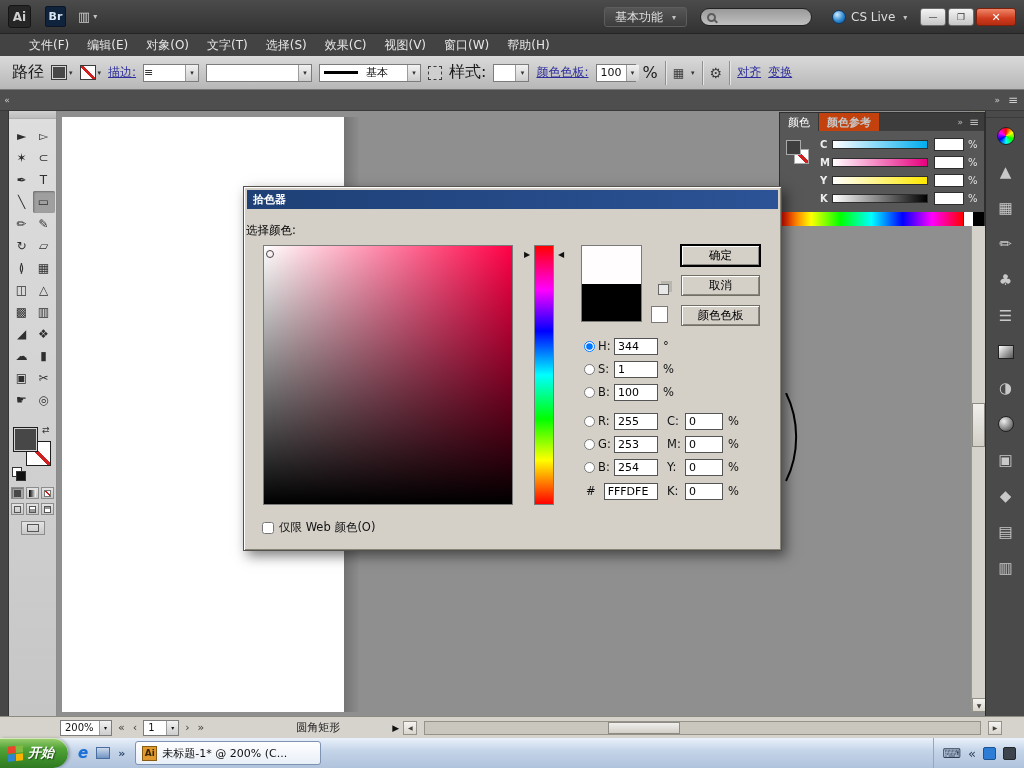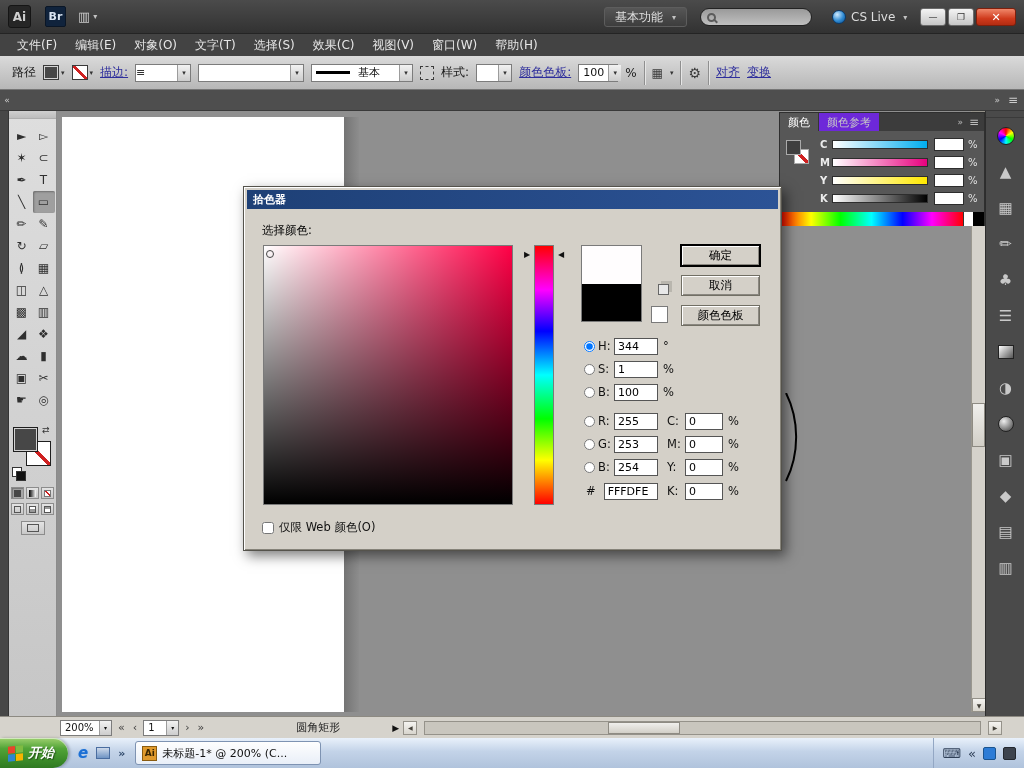--- a/index.html
+++ b/index.html
@@ -17,26 +17,26 @@
   .mag{width:9px;height:9px;border:2px solid #5c5c5c;border-radius:50%;position:relative;margin-left:6px;flex:none;}
   .mag::after{content:"";position:absolute;width:5px;height:2px;background:#5c5c5c;transform:rotate(45deg);right:-4px;bottom:-2px;}
   .search-box input{flex:1;min-width:0;border:none;background:transparent;outline:none;font-size:11px;color:#222;padding:0 6px 0 4px;}
   .cslive{position:absolute;left:832px;top:8px;height:18px;display:flex;align-items:center;gap:5px;color:#dedede;font-size:12px;}
   .cslive-orb{width:14px;height:14px;border-radius:50%;background:radial-gradient(circle at 35% 30%,#cfeaff,#2f8ad2 55%,#0c4e8e);border:1px solid #0a3a6b;}
   .winbtns{position:absolute;right:8px;top:8px;display:flex;gap:2px;}
   .winbtn{width:26px;height:18px;border:1px solid #6a6a6a;border-radius:3px;background:linear-gradient(#f4f4f4,#c7c7c7);color:#333;font-size:9px;display:flex;align-items:center;justify-content:center;}
   .winbtn.close{width:40px;background:linear-gradient(#f0876a,#cf3a1c 60%,#b22c12);border-color:#7e1f0c;color:#fff;font-size:11px;font-weight:bold;}
 
   
-  .menubar{position:absolute;left:0;top:34px;width:1024px;height:22px;background:#434343;display:flex;align-items:center;padding-left:8px;}
+  .menubar{position:absolute;left:0;top:34px;width:1024px;height:22px;background:#434343;display:flex;align-items:center;padding-left:20px;}
   .menu-item{padding:0 9px;line-height:22px;color:#e6e6e6;font-size:12px;}
 
   
   .controlbar{position:absolute;left:0;top:56px;width:1024px;height:34px;background:linear-gradient(#dadada,#b7b7b7);border-bottom:1px solid #767676;display:flex;align-items:center;padding-left:12px;gap:7px;}
-  .cb-label{font-size:12px;color:#1b1b1b;}
+  .cb-label{font-size:16px;color:#1b1b1b;}
   .cb-link{font-size:12px;color:#2e2e9c;text-decoration:underline;}
   .swatch-combo{display:flex;align-items:center;gap:2px;}
   .swatch-combo .sw{width:16px;height:15px;border:1px solid #3a3a3a;}
   .sw-fill{background:#474747;box-shadow:inset 0 0 0 1px #d5d5d5;}
   .sw-none{background:linear-gradient(45deg,#fff 43%,#cf2020 43%,#cf2020 57%,#fff 57%);}
   .caret-sm{font-size:7px;color:#333;}
   .combo{height:18px;background:#fff;border:1px solid #7c7c7c;display:flex;align-items:center;font-size:11px;}
   .combo .caret-box{width:13px;align-self:stretch;border-left:1px solid #9c9c9c;background:linear-gradient(#f2f2f2,#cdcdcd);display:flex;align-items:center;justify-content:center;font-size:7px;color:#333;flex:none;}
   .combo .val{padding:0 4px;white-space:nowrap;}
   .lines-icon{font-size:11px;color:#333;}
@@ -96,21 +96,21 @@
   .dock-glyph{color:#c9c9c9;font-size:15px;}
   .icon-wheel{width:18px;height:18px;border-radius:50%;background:conic-gradient(#f00,#ff0,#0f0,#0ff,#00f,#f0f,#f00);border:1px solid #222;}
   .icon-gradsq{width:16px;height:14px;background:linear-gradient(135deg,#fff,#555);border:1px solid #222;}
   .icon-sphere{width:16px;height:16px;border-radius:50%;background:radial-gradient(circle at 35% 30%,#efefef,#8a8a8a 55%,#3a3a3a);border:1px solid #222;}
 
   
   .panel{position:absolute;left:779px;top:112px;width:206px;height:114px;z-index:5;border:1px solid #2f2f2f;}
   .panel-tabs{height:18px;background:#3c3c3c;display:flex;align-items:stretch;}
   .ptab{padding:0 8px;display:flex;align-items:center;font-size:11px;}
   .ptab.sel{background:#575757;color:#fff;}
-  .ptab.unsel{background:#6d28d9;color:#c6c6c6;border-left:1px solid #353535;}
+  .ptab.unsel{background:#c2410c;color:#c6c6c6;border-left:1px solid #353535;font-weight:bold;}
   .ptabs-right{margin-left:auto;display:flex;align-items:center;gap:6px;padding-right:5px;color:#bdbdbd;}
   .ptabs-right .g{font-size:9px;}
   .panel-body{position:relative;height:95px;background:#575757;}
   .pmini-fill{position:absolute;left:6px;top:9px;width:15px;height:15px;background:#3f3f3f;border:1px solid #aaa;z-index:2;}
   .pmini-stroke{position:absolute;left:14px;top:18px;width:15px;height:15px;border:1px solid #aaa;background:linear-gradient(45deg,#fff 42%,#cf2020 42%,#cf2020 58%,#fff 58%);}
   .prow{position:absolute;left:40px;height:14px;display:flex;align-items:center;}
   .prow .ch{width:12px;color:#ececec;font-size:10px;font-weight:bold;}
   .pslider{width:96px;height:9px;border:1px solid #2d2d2d;}
   .ps-c{background:linear-gradient(90deg,#fff,#00adef);}
   .ps-m{background:linear-gradient(90deg,#fff,#e6007e);}
@@ -151,21 +151,21 @@
   .ai-task-icon{width:15px;height:15px;background:#e09a2d;border:1px solid #8a5c10;color:#3a2600;font-size:9px;font-weight:bold;display:flex;align-items:center;justify-content:center;flex:none;}
   .task-label{font-size:11px;color:#101010;white-space:nowrap;overflow:hidden;}
   .tray{margin-left:auto;height:100%;display:flex;align-items:center;gap:7px;border-left:1px solid #93a7c4;padding:0 8px;}
   .tray-g{color:#2f3f57;font-size:13px;}
   .tray-ic1{width:13px;height:13px;background:#2d7cd6;border-radius:2px;border:1px solid #1b548f;}
   .tray-ic2{width:13px;height:13px;background:#3d434d;border-radius:2px;border:1px solid #23272e;}
 
   
   .dialog{position:absolute;left:243px;top:186px;width:539px;height:365px;background:#d4d0c8;border:1px solid #55534c;box-shadow:inset 1px 1px 0 #fff,inset -1px -1px 0 #868379,4px 5px 12px rgba(0,0,0,.5);z-index:10;font-size:11.5px;}
   .dlg-title{position:absolute;left:3px;top:3px;right:3px;height:19px;background:linear-gradient(90deg,#1e4076,#2c5396);color:#fff;font-weight:bold;font-size:11px;display:flex;align-items:center;padding-left:6px;}
-  .dlg-prompt{position:absolute;left:18px;top:36px;color:#000;}
+  .dlg-prompt{position:absolute;left:2px;top:36px;color:#000;}
   .color-field{position:absolute;left:19px;top:58px;width:250px;height:260px;border:1px solid #7a7a7a;background:linear-gradient(to top,#000,rgba(0,0,0,0)),linear-gradient(to right,#fff,rgba(255,255,255,0)),#ff0046;}
   .field-marker{position:absolute;left:2px;top:4px;width:8px;height:8px;border:1px solid #444;border-radius:50%;}
   .hue-bar{position:absolute;left:290px;top:58px;width:20px;height:260px;border:1px solid #7a7a7a;background:linear-gradient(to bottom,#f00 0%,#f0f 17%,#00f 33%,#0ff 50%,#0f0 67%,#ff0 83%,#f00 100%);}
   .hue-arrow{position:absolute;font-size:8px;color:#111;}
   .hue-left{left:280px;top:63px;}
   .hue-right{left:314px;top:63px;}
   .preview{position:absolute;left:337px;top:58px;width:61px;height:77px;border:1px solid #7a7a7a;background:#fff;}
   .preview .new{position:absolute;left:0;top:0;width:100%;height:50%;background:#fffdfe;}
   .preview .cur{position:absolute;left:0;bottom:0;width:100%;height:50%;background:#000;}
   .cube{position:absolute;left:414px;top:97px;width:11px;height:11px;background:#e8e8e8;border:1px solid #666;box-shadow:3px -3px 0 #b9b6ae;}

